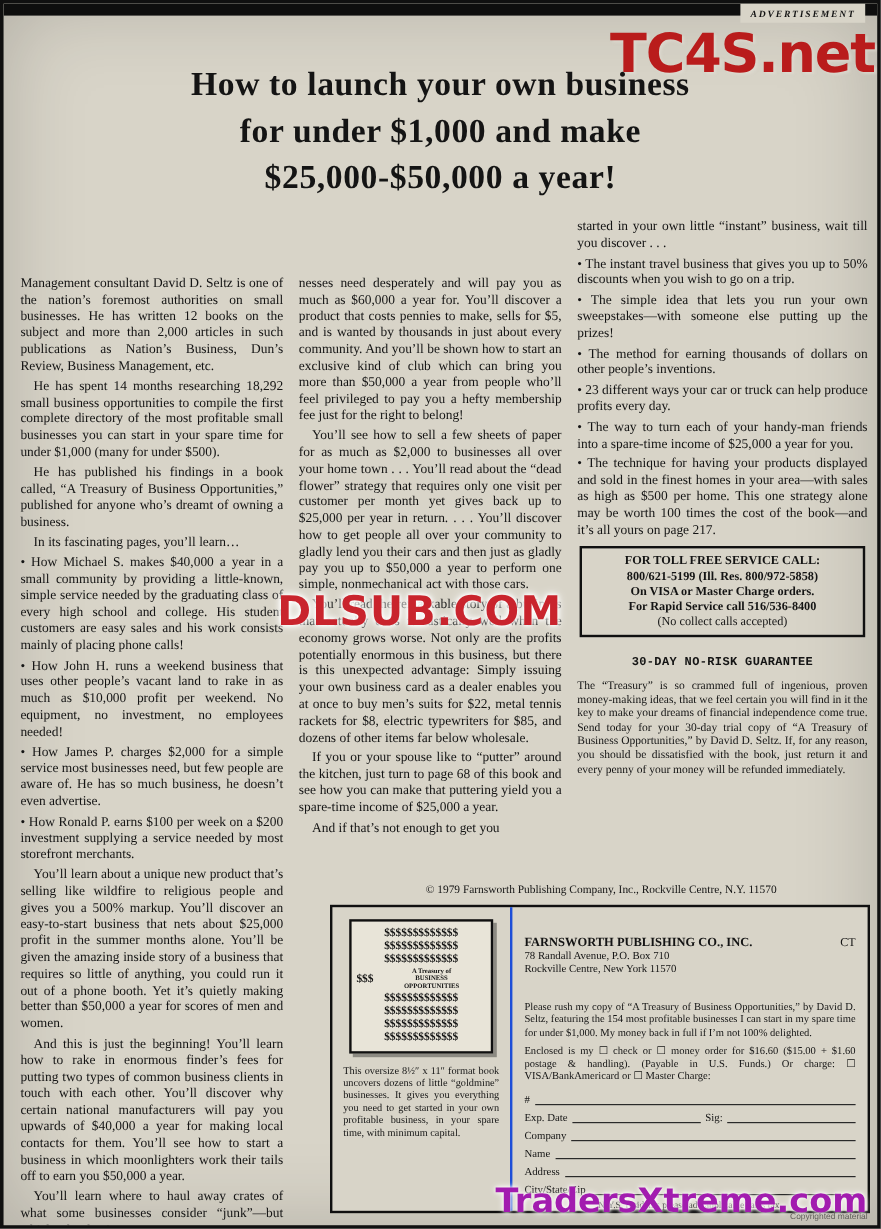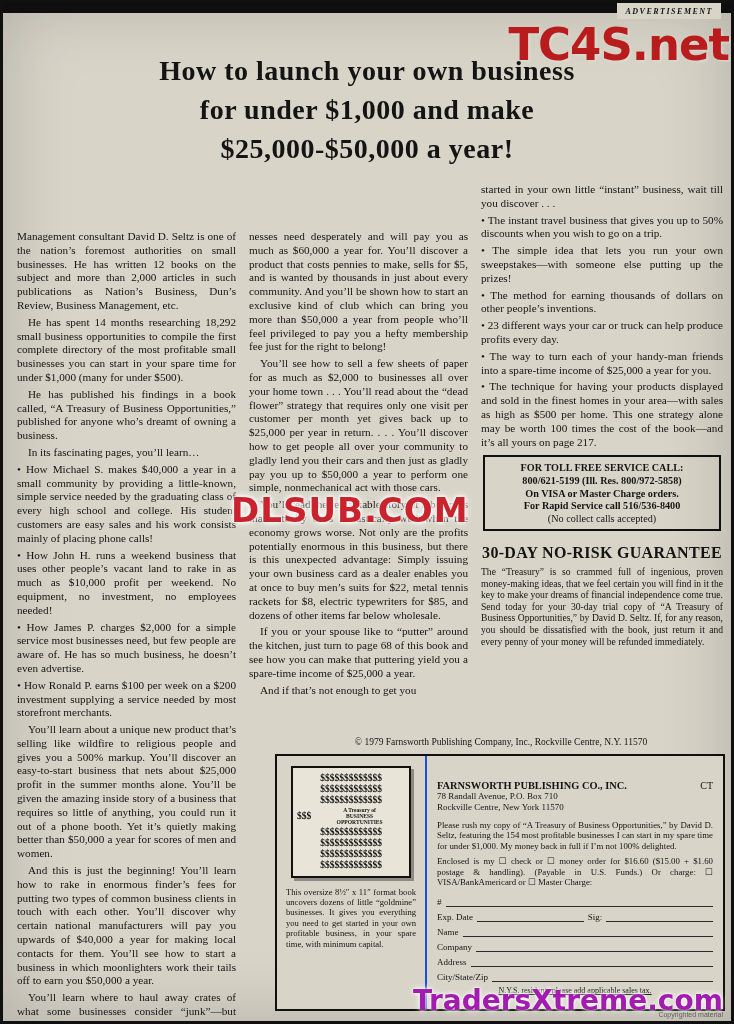--- a/index.html
+++ b/index.html
@@ -35,42 +35,42 @@
   .col3 { flex:1; min-width:0; }
   .col p { margin:0 0 3px; text-indent:11px; }
   .col p.ni { text-indent:0; }
   .col p.bullet { text-indent:0; }
 
   .tollfree { border:2px solid #101010; margin:6px 2px 0; padding:5px 4px 4px;
               text-align:center; font-weight:700; font-size:10.2px; line-height:12.6px; }
   .tollfree .normal { font-weight:400; display:block; }
   .tf-line { display:block; }
 
-  .guar-title { text-align:center; font-weight:700; font-size:16px; letter-spacing:.3px; margin:15px 0 6px; }
+  .guar-title { text-align:center; font-weight:700; font-size:10px; letter-spacing:.3px; margin:15px 0 6px;font-family:Liberation Mono, monospace; }
   .guar-text { font-size:9.6px; line-height:11.6px; text-align:justify; margin:0; }
 
   .copyright { position:absolute; top:734px; left:274px; width:448px; text-align:center; font-size:9.5px; z-index:3; }
 
   .coupon { position:absolute; top:751px; left:272px; width:450px; height:257px; z-index:3;
             border:2px solid #101010; box-sizing:border-box; display:flex; background:#d8d4c8; }
   .coupon-left { width:148px; flex:none; padding:10px 7px 4px; box-sizing:border-box; }
   .book { width:108px; margin:0 auto; border:2px solid #101010; background:#e8e4d8;
           padding:5px 4px; text-align:center; font-weight:700; font-size:9.5px; line-height:11px;
           box-shadow:3px 3px 0 rgba(0,0,0,.35); }
   .book-mid { display:flex; align-items:center; gap:3px; margin:1px 0; }
   .book-mid .side { font-weight:700; }
   .book-title { flex:1; font-size:5.6px; line-height:6.2px; font-weight:700; text-align:center; }
   .book-caption { margin:9px 2px 0; font-size:8.6px; line-height:10.4px; text-align:justify; }
 
   .coupon-right { flex:1; min-width:0; border-left:2px solid #1d4ed8; padding:24px 10px 4px; box-sizing:border-box; }
   .form-head { display:flex; justify-content:space-between; align-items:flex-start; }
   .company-name { font-weight:700; font-size:10.4px; }
   .corner-code { font-size:10px; }
   .addr { font-size:9px; line-height:11px; }
-  .pitch { margin:7px 0 5px; font-size:8.8px; line-height:10.4px; text-align:justify; }
+  .pitch { margin:21px 0 5px; font-size:8.8px; line-height:10.4px; text-align:justify; }
   .payment { margin:0 0 5px; font-size:8.8px; line-height:10.4px; text-align:justify; }
   .frow { display:flex; align-items:flex-end; gap:4px; height:15px; font-size:9px; }
   .frow .fill { flex:1; border-bottom:1px solid #2a2a2a; height:11px; }
   .taxnote { margin-top:4px; text-align:center; font-size:8px;text-decoration:underline; }
 </style>
 </head>
 <body>
 
 <div class="page">
 
@@ -170,25 +170,25 @@
         <span>#</span>
         <span class="fill"></span>
       </div>
       <div class="frow">
         <span>Exp. Date</span>
         <span class="fill"></span>
         <span>Sig:</span>
         <span class="fill"></span>
       </div>
       <div class="frow">
+        <span>Company</span>
+        <span class="fill"></span>
+      </div>
+      <div class="frow">
         <span>Name</span>
-        <span class="fill"></span>
-      </div>
-      <div class="frow">
-        <span>Company</span>
         <span class="fill"></span>
       </div>
       <div class="frow">
         <span>Address</span>
         <span class="fill"></span>
       </div>
       <div class="frow">
         <span>City/State/Zip</span>
         <span class="fill"></span>
       </div>

